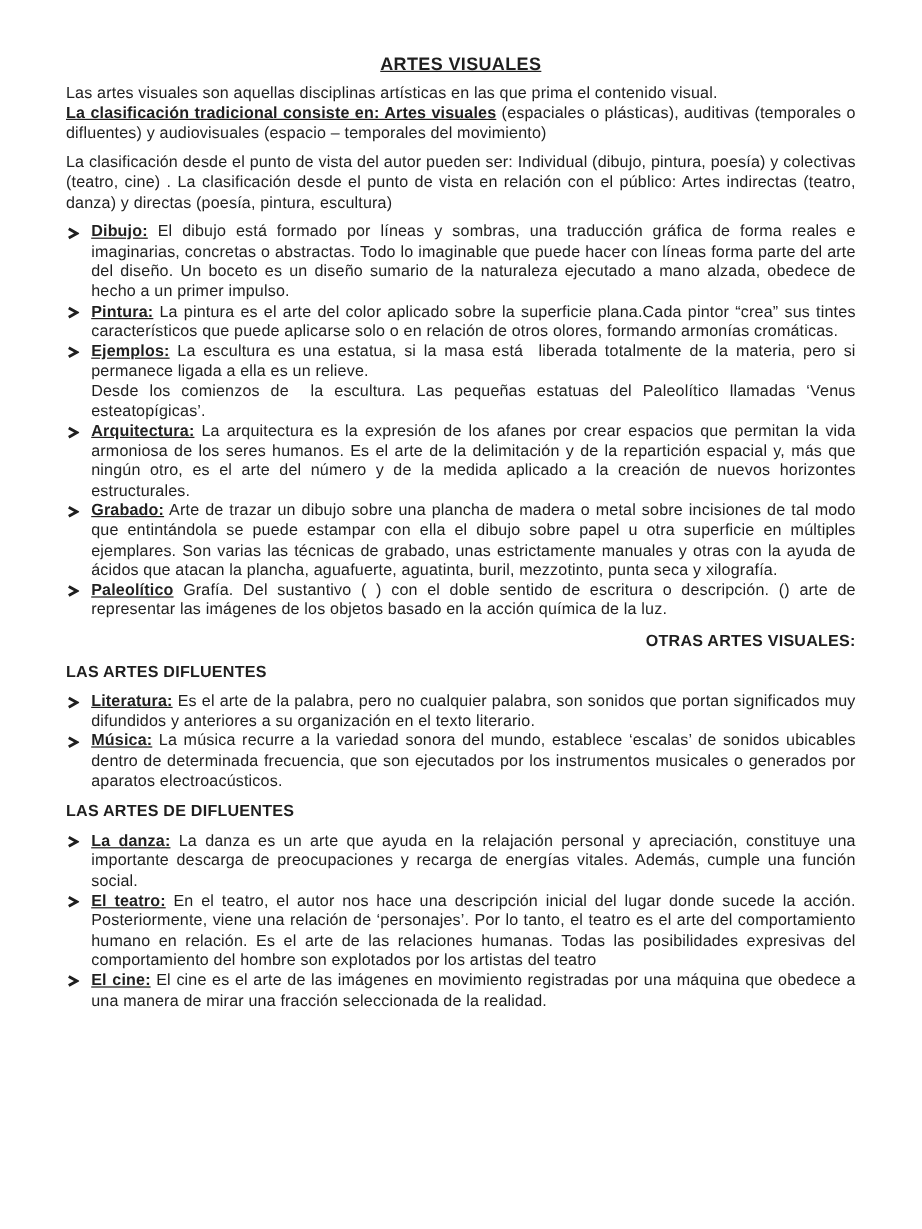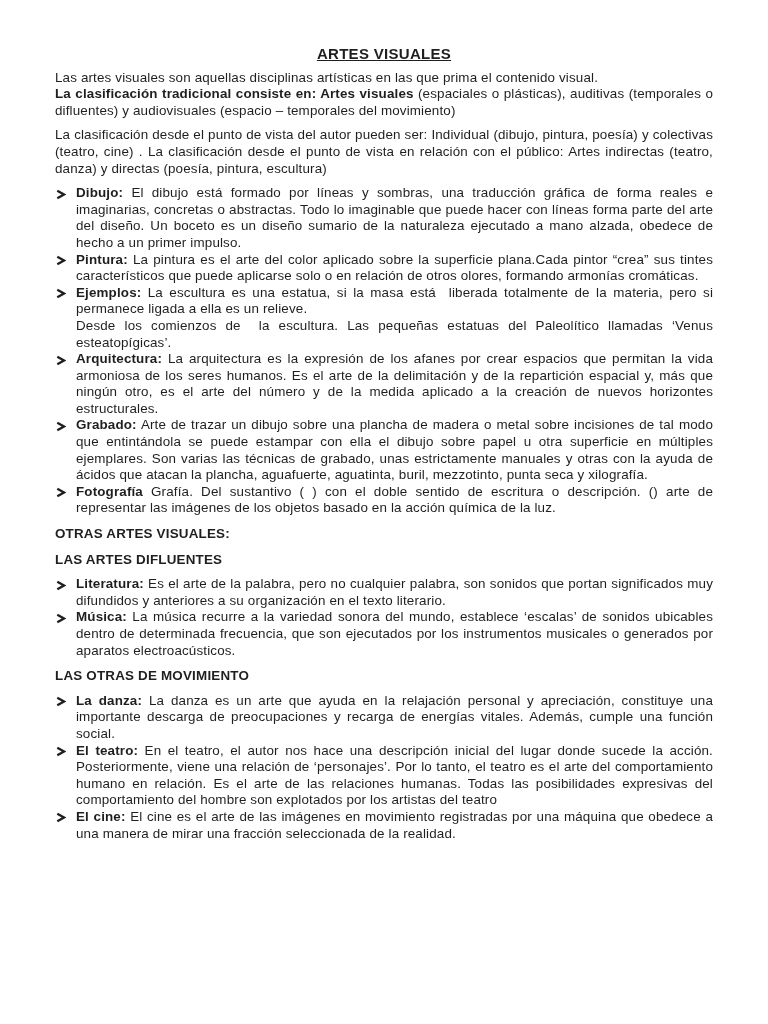--- a/index.html
+++ b/index.html
@@ -27,41 +27,41 @@
   }
   p { margin: 0; }
   .just { text-align: justify; }
   .mt { margin-top: 8px; }
   h2 {
     font-size: 13.4px;
     font-weight: bold;
     margin: 9px 0 0 0;
     letter-spacing: 0.2px;
   }
-  .center { text-align: left; }
+  .center { text-align: right; }
   ul.arrows {
     list-style: none;
     margin: 8px 0 0 0;
     padding: 0;
   }
   ul.arrows li {
     position: relative;
     padding-left: 21px;
     text-align: justify;
   }
   .arrow {
     position: absolute;
     left: 1px;
     top: 3.5px;
     width: 10px;
     height: 11px;
     color: #1f1f1f;
   }
   .arrow svg { display: block; }
-  .term { font-weight: bold; }
+  .term { font-weight: bold; text-decoration: underline; }
   .prewrap { white-space: pre-wrap; }
 </style>
 </head>
 <body>
 
 <div class="page">
 
   <h1 class="doc-title">ARTES VISUALES</h1>
 
   <p class="line">Las artes visuales son aquellas disciplinas artísticas en las que prima el contenido visual.</p>
@@ -111,21 +111,21 @@
           </svg>
         </span>
       <span class="term">Grabado:</span> <span>Arte de trazar un dibujo sobre una plancha de madera o metal sobre incisiones de tal modo que entintándola se puede estampar con ella el dibujo sobre papel u otra superficie en múltiples ejemplares. Son varias las técnicas de grabado, unas estrictamente manuales y otras con la ayuda de ácidos que atacan la plancha, aguafuerte, aguatinta, buril, mezzotinto, punta seca y xilografía.</span>
     </li>
     <li>
       <span class="arrow">
           <svg width="10" height="11" viewBox="0 0 10 11">
             <path d="M1.3 1.7 L8.1 5.5 L1.3 9.3" fill="none" stroke="currentColor" stroke-width="2.4"></path>
           </svg>
         </span>
-      <span class="term">Fotografía</span> <span>Grafía. Del sustantivo ( ) con el doble sentido de escritura o descripción. () arte de representar las imágenes de los objetos basado en la acción química de la luz.</span>
+      <span class="term">Paleolítico</span> <span>Grafía. Del sustantivo ( ) con el doble sentido de escritura o descripción. () arte de representar las imágenes de los objetos basado en la acción química de la luz.</span>
     </li>
   </ul>
 
   <h2 class="center">OTRAS ARTES VISUALES:</h2>
 
   <h2>LAS ARTES DIFLUENTES</h2>
 
   <ul class="arrows">
     <li>
       <span class="arrow">
@@ -138,21 +138,21 @@
     <li>
       <span class="arrow">
           <svg width="10" height="11" viewBox="0 0 10 11">
             <path d="M1.3 1.7 L8.1 5.5 L1.3 9.3" fill="none" stroke="currentColor" stroke-width="2.4"></path>
           </svg>
         </span>
       <span class="term">Música:</span> <span>La música recurre a la variedad sonora del mundo, establece ‘escalas’ de sonidos ubicables dentro de determinada frecuencia, que son ejecutados por los instrumentos musicales o generados por aparatos electroacústicos.</span>
     </li>
   </ul>
 
-  <h2>LAS OTRAS DE MOVIMIENTO</h2>
+  <h2>LAS ARTES DE DIFLUENTES</h2>
 
   <ul class="arrows">
     <li>
       <span class="arrow">
           <svg width="10" height="11" viewBox="0 0 10 11">
             <path d="M1.3 1.7 L8.1 5.5 L1.3 9.3" fill="none" stroke="currentColor" stroke-width="2.4"></path>
           </svg>
         </span>
       <span class="term">La danza:</span> <span>La danza es un arte que ayuda en la relajación personal y apreciación, constituye una importante descarga de preocupaciones y recarga de energías vitales. Además, cumple una función social.</span>
     </li>

